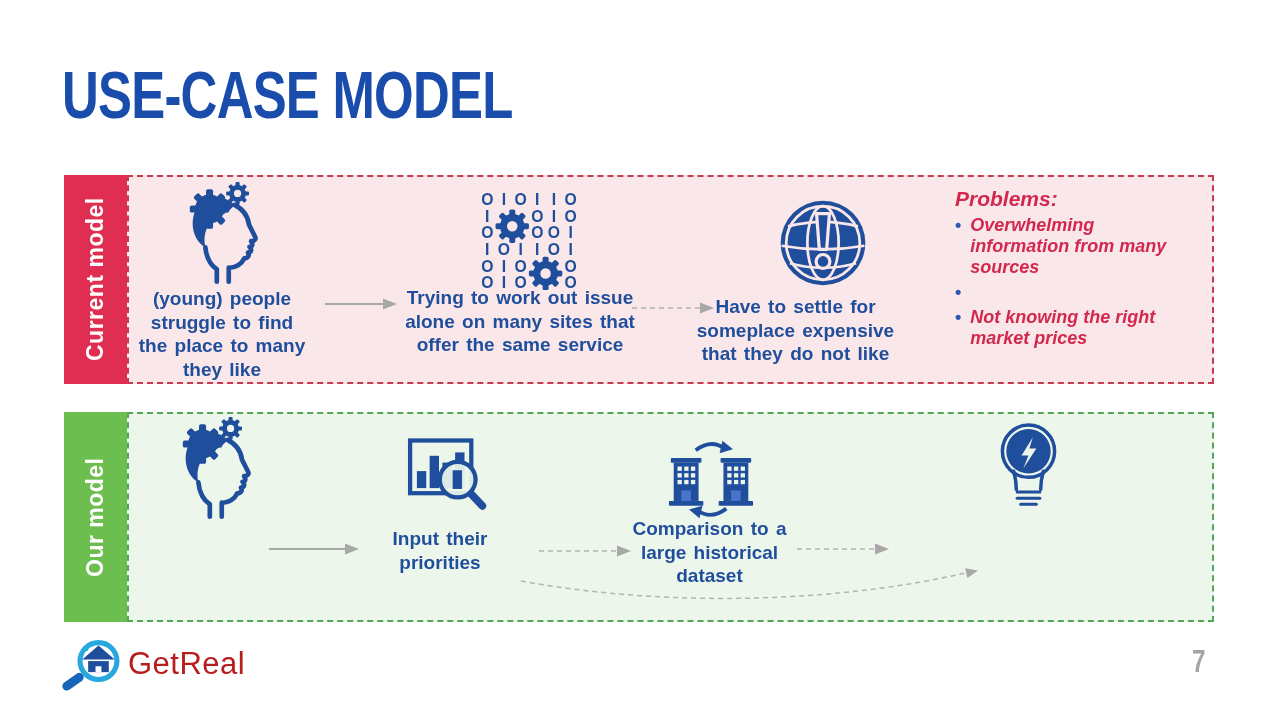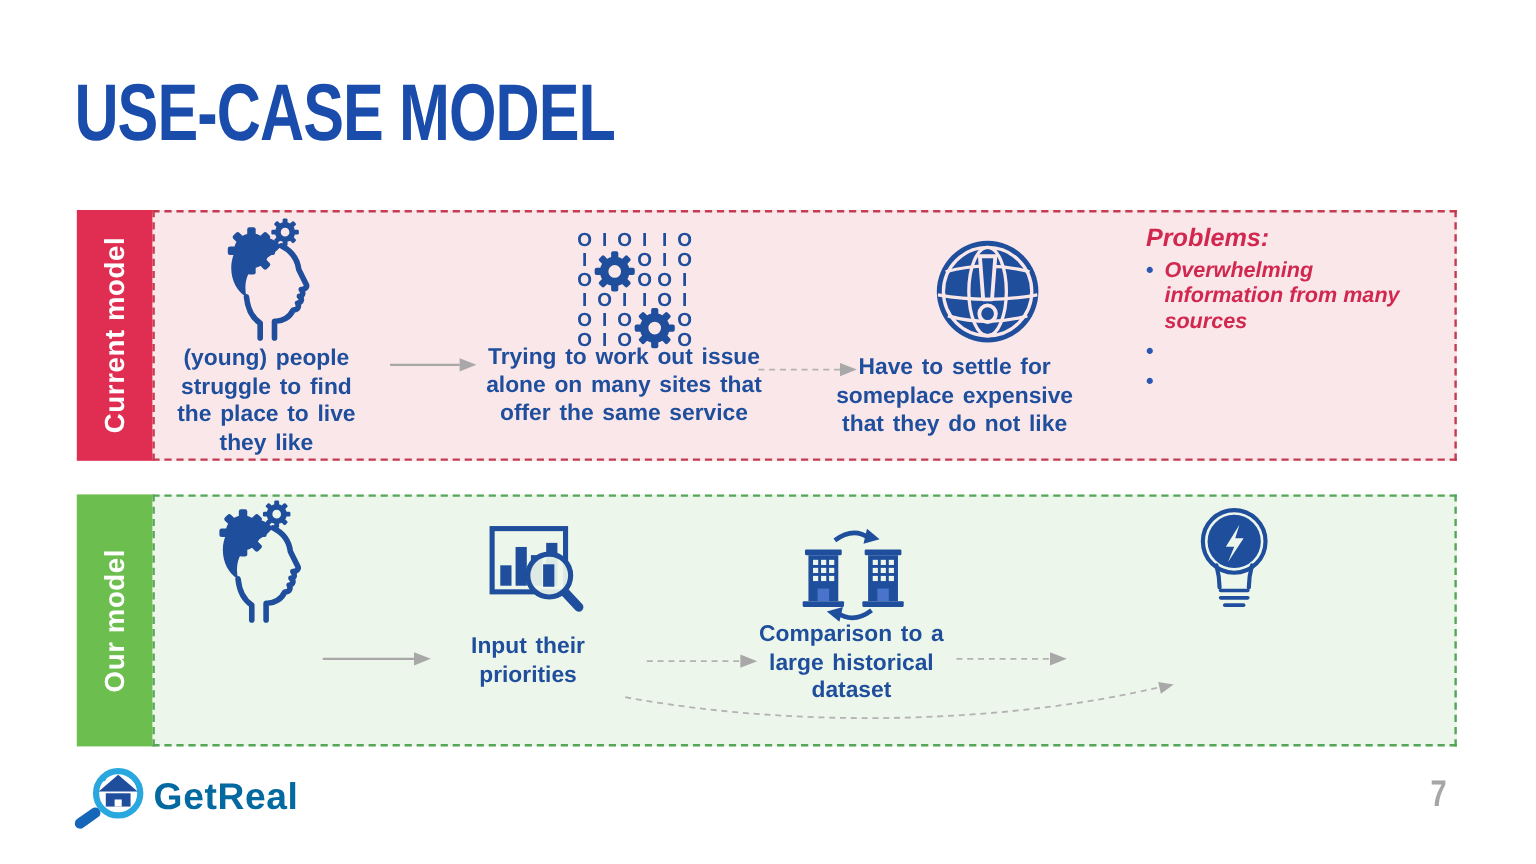--- a/index.html
+++ b/index.html
@@ -20,21 +20,21 @@
   .band.current .panel{background:#FAE7E9;border-color:#C43B52;}
   .band.our .panel{background:#EDF6EA;border-color:#56A65A;}
   .abs{position:absolute;}
   .step-text{position:absolute;color:#1F4E9C;font-size:19px;line-height:1.24;text-align:center;
          white-space:pre-line;word-spacing:2px;font-weight:600;}
   .problems{position:absolute;left:891px;top:12px;width:248px;color:#D22850;font-style:italic;}
   .problems-heading{font-weight:bold;font-size:21px;margin:0 0 4px 0;}
   .problem-item{display:flex;gap:9px;font-size:18px;line-height:1.17;font-weight:600;
          margin-bottom:4px;white-space:pre-line;}
   .bullet{color:#2B57B0;flex:0 0 auto;font-style:normal;}
-  .logo-text{position:absolute;left:128px;top:646px;font-size:31px;font-weight:bold;color:#0369a1;
+  .logo-text{position:absolute;left:128px;top:646px;font-size:31px;font-weight:normal;color:#b91c1c;
          letter-spacing:0.5px;}
   .page-num{position:absolute;left:1192px;top:644px;font-size:31px;color:#A6A6A6;font-weight:bold;
          transform:scaleX(0.78);transform-origin:left top;}
 </style>
 </head>
 <body>
 
 <svg width="0" height="0" style="position:absolute" aria-hidden="true">
   <defs>
     <g id="g-gear">
@@ -99,21 +99,21 @@
 
   <section class="band current">
     <div class="panel"></div>
     <div class="band-label">Current model</div>
 
     <svg class="abs" style="left:106px;top:6px;color:#1F4E9C" width="104" height="109" viewBox="0 0 100 105">
         <use href="#g-head"></use>
       </svg>
     <div class="step-text" style="left:68px;top:112px;width:180px">(young) people
 struggle to find
-the place to live
+the place to many
 they like</div>
 
     <svg class="abs" style="left:259px;top:121px" width="76" height="16">
       <line x1="2" y1="8" x2="60" y2="8" stroke="#A8A8A8" stroke-width="1.8"></line>
       <polygon points="60,2.5 74,8 60,13.5" fill="#A8A8A8"></polygon>
     </svg>
 
     <svg class="abs" style="left:414px;top:13px;color:#1F4E9C" width="100" height="106" viewBox="0 0 108 114">
       <g font-family="'Liberation Sans',sans-serif" font-weight="bold" font-size="17" fill="#1F4E9C" text-anchor="middle">
         <text y="18"><tspan x="10">O</tspan><tspan x="28">I</tspan><tspan x="46">O</tspan><tspan x="64">I</tspan><tspan x="82">I</tspan><tspan x="100">O</tspan></text>
@@ -159,20 +159,22 @@
         <span class="bullet">•</span>
         <span>Overwhelming
 information from many
 sources</span>
       </div>
       <div class="problem-item">
         <span class="bullet">•</span>
       </div>
       <div class="problem-item">
         <span class="bullet">•</span>
+        <span>Not knowing the right
+market prices</span>
       </div>
     </div>
   </section>
 
   <section class="band our">
     <div class="panel"></div>
     <div class="band-label">Our model</div>
 
     <svg class="abs" style="left:99px;top:4px;color:#1F4E9C" width="104" height="109" viewBox="0 0 100 105">
         <use href="#g-head"></use>

